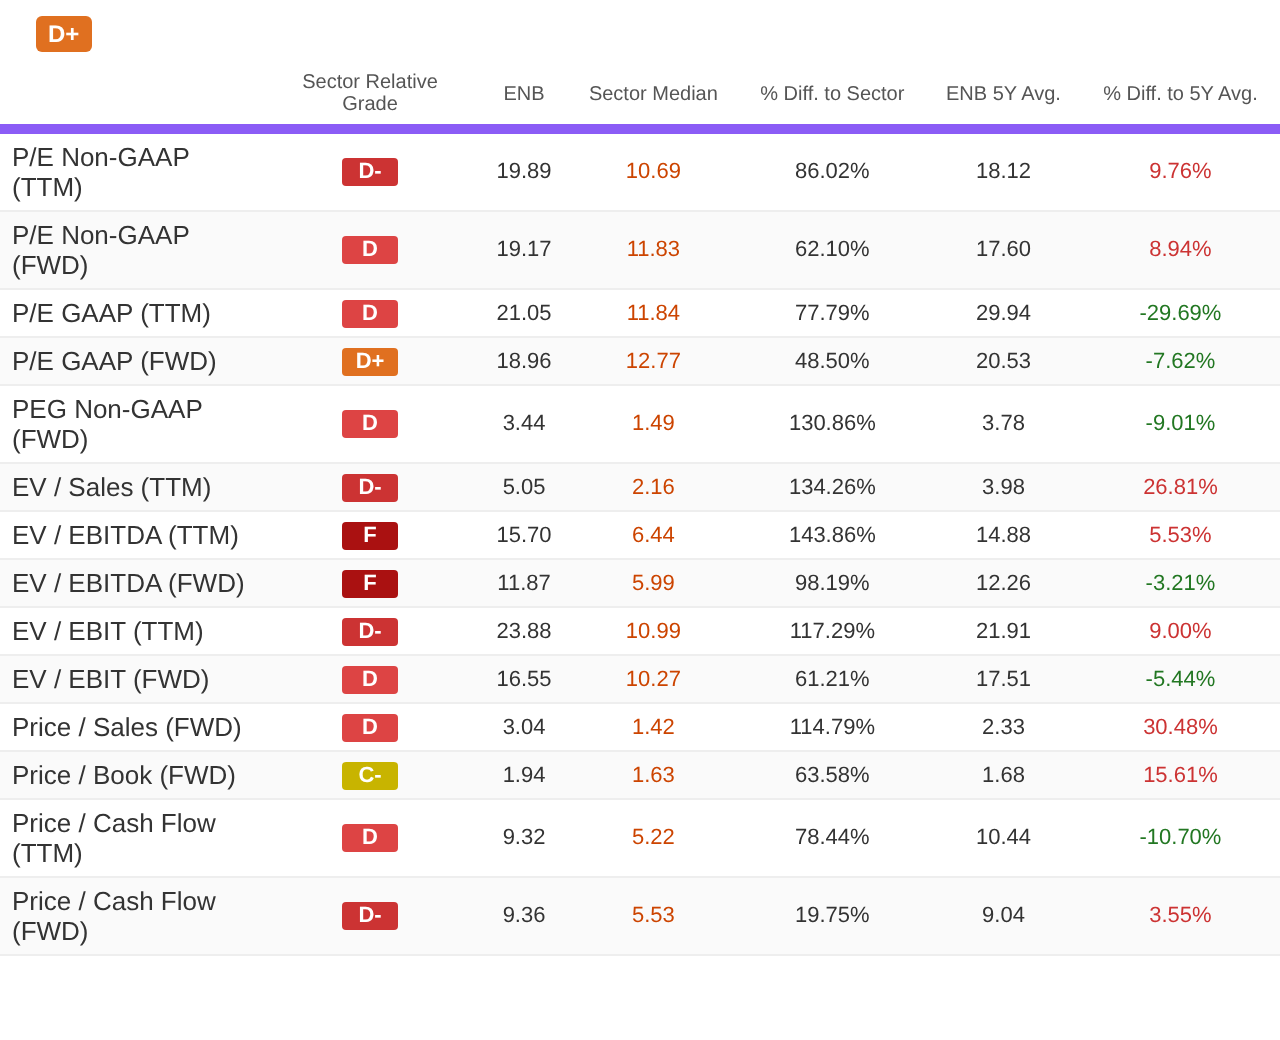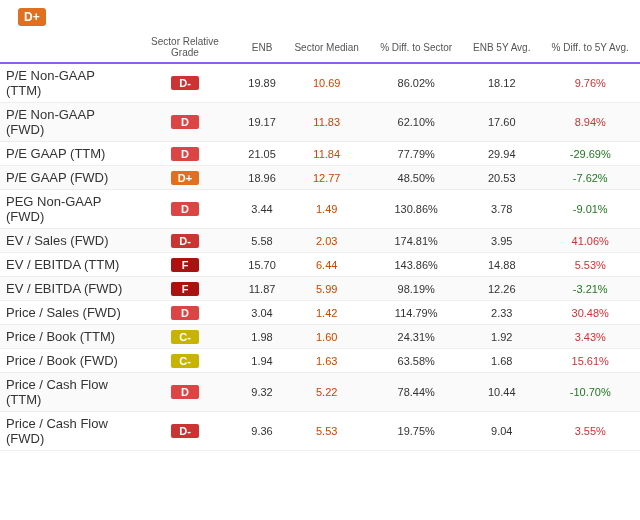--- a/index.html
+++ b/index.html
@@ -35,21 +35,21 @@
     .grade-d { background-color: #dd4444; }
     .grade-f { background-color: #aa1111; }
     .grade-c-minus { background-color: #c8b400; color: #fff; }
     .grade-c { background-color: #c8b400; color: #fff; }
 
     table {
       width: 100%;
       border-collapse: collapse;
     }
     thead tr {
-      border-bottom: 2px solid #8b5cf6;
+      border-bottom: 5px solid #8b5cf6;
     }
     thead th {
       padding: 4px 6px;
       color: #555;
       font-weight: normal;
       font-size: 10px;
       text-align: center;
     }
     thead th:first-child {
       text-align: left;
@@ -148,63 +148,72 @@
       <tr>
         <td>PEG Non-GAAP (FWD)</td>
         <td><span class="grade-cell grade-d">D</span></td>
         <td>3.44</td>
         <td style="color: rgb(204, 68, 0);">1.49</td>
         <td>130.86%</td>
         <td>3.78</td>
         <td style="color: rgb(34, 119, 34);">-9.01%</td>
       </tr>
       <tr>
-        <td>EV / Sales (FWD)</td>
-        <td><span class="grade-cell grade-d-minus">D-</span></td>
-        <td>5.58</td>
-        <td style="color: rgb(204, 68, 0);">2.03</td>
-        <td>174.81%</td>
-        <td>3.95</td>
-        <td style="color: rgb(204, 51, 51);">41.06%</td>
+        <td>EV / Sales (TTM)</td>
+        <td><span class="grade-cell grade-d-minus">D-</span></td>
+        <td>5.05</td>
+        <td style="color: rgb(204, 68, 0);">2.16</td>
+        <td>134.26%</td>
+        <td>3.98</td>
+        <td style="color: rgb(204, 51, 51);">26.81%</td>
       </tr>
       <tr>
         <td>EV / EBITDA (TTM)</td>
         <td><span class="grade-cell grade-f">F</span></td>
         <td>15.70</td>
         <td style="color: rgb(204, 68, 0);">6.44</td>
         <td>143.86%</td>
         <td>14.88</td>
         <td style="color: rgb(204, 51, 51);">5.53%</td>
       </tr>
       <tr>
         <td>EV / EBITDA (FWD)</td>
         <td><span class="grade-cell grade-f">F</span></td>
         <td>11.87</td>
         <td style="color: rgb(204, 68, 0);">5.99</td>
         <td>98.19%</td>
         <td>12.26</td>
         <td style="color: rgb(34, 119, 34);">-3.21%</td>
       </tr>
       <tr>
+        <td>EV / EBIT (TTM)</td>
+        <td><span class="grade-cell grade-d-minus">D-</span></td>
+        <td>23.88</td>
+        <td style="color: rgb(204, 68, 0);">10.99</td>
+        <td>117.29%</td>
+        <td>21.91</td>
+        <td style="color: rgb(204, 51, 51);">9.00%</td>
+      </tr>
+      <tr>
+        <td>EV / EBIT (FWD)</td>
+        <td><span class="grade-cell grade-d">D</span></td>
+        <td>16.55</td>
+        <td style="color: rgb(204, 68, 0);">10.27</td>
+        <td>61.21%</td>
+        <td>17.51</td>
+        <td style="color: rgb(34, 119, 34);">-5.44%</td>
+      </tr>
+      <tr>
         <td>Price / Sales (FWD)</td>
         <td><span class="grade-cell grade-d">D</span></td>
         <td>3.04</td>
         <td style="color: rgb(204, 68, 0);">1.42</td>
         <td>114.79%</td>
         <td>2.33</td>
         <td style="color: rgb(204, 51, 51);">30.48%</td>
-      </tr>
-      <tr>
-        <td>Price / Book (TTM)</td>
-        <td><span class="grade-cell grade-c-minus">C-</span></td>
-        <td>1.98</td>
-        <td style="color: rgb(204, 68, 0);">1.60</td>
-        <td>24.31%</td>
-        <td>1.92</td>
-        <td style="color: rgb(204, 51, 51);">3.43%</td>
       </tr>
       <tr>
         <td>Price / Book (FWD)</td>
         <td><span class="grade-cell grade-c-minus">C-</span></td>
         <td>1.94</td>
         <td style="color: rgb(204, 68, 0);">1.63</td>
         <td>63.58%</td>
         <td>1.68</td>
         <td style="color: rgb(204, 51, 51);">15.61%</td>
       </tr>

